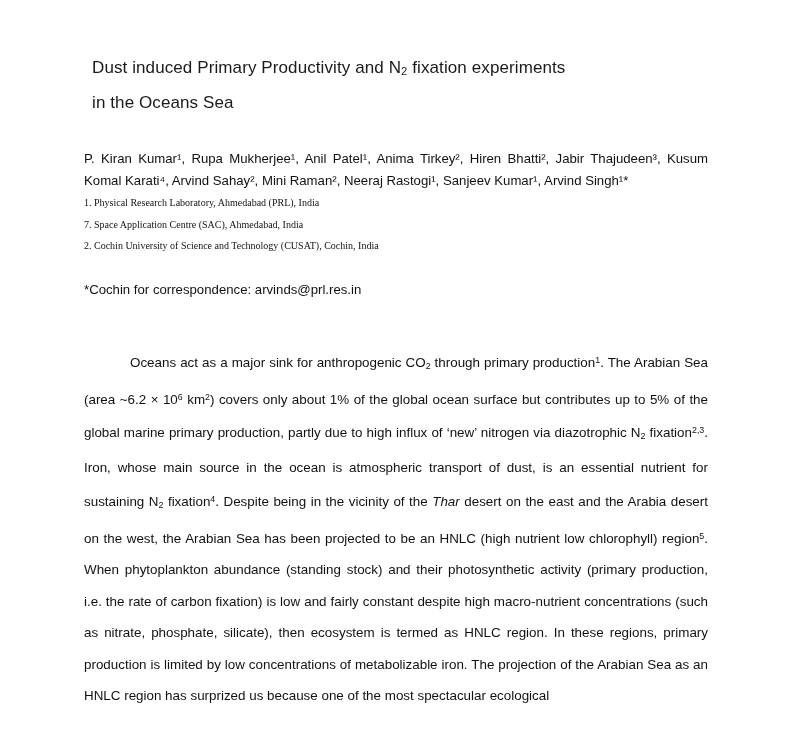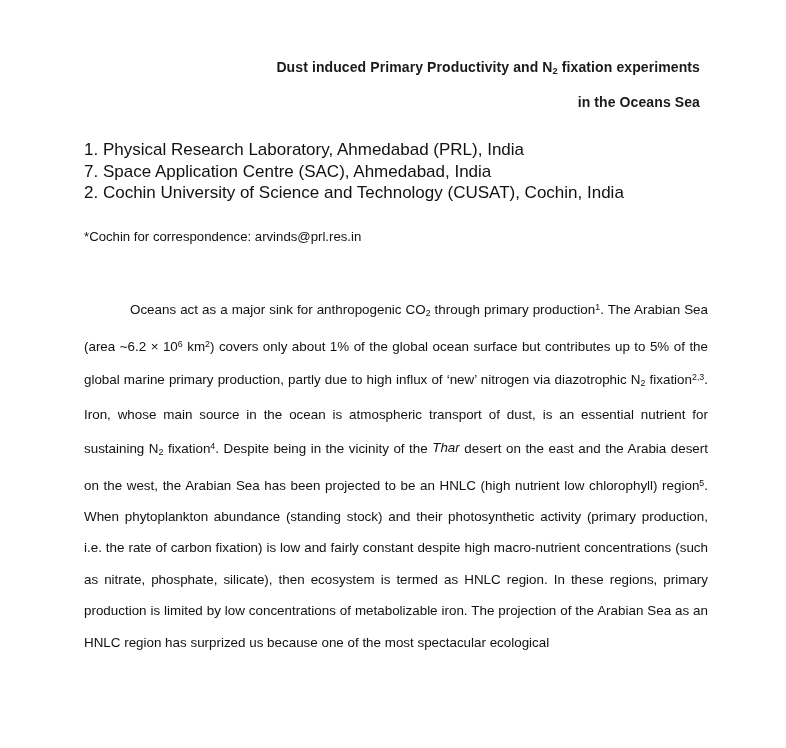--- a/index.html
+++ b/index.html
@@ -15,43 +15,43 @@
     overflow: hidden;
   }
   .page {
     position: relative;
     width: 786px;
     height: 748px;
     box-sizing: border-box;
     padding: 52px 78px 0 84px;
   }
   .title {
-    font-size: 14px;
+    font-size: 17px;
     line-height: 31px;
-    text-align: right;
-    font-weight: 700;
+    text-align: left;
+    font-weight: 400;
     color: #1a1a1a;
     margin: 0 8px 0 8px;
     letter-spacing: 0.1px;
   }
   .title .ln2 { display: block; }
   sub { font-size: 0.66em; vertical-align: -0.22em; }
   sup { font-size: 0.66em; vertical-align: 0.42em; }
   .authors {
     margin-top: 30px;
     font-size: 13.2px;
     line-height: 22px;
     text-align: justify;
     text-justify: inter-word;
     color: #111;
   }
   .affiliations {
-    margin-top: 21px;
-    font-size: 17px;
+    font-size: 10px;
     line-height: 21.5px;
+    font-family: Liberation Serif, serif;
   }
   .affil-line { white-space: nowrap; }
   .email {
     margin-top: 22px;
     font-size: 13.2px;
     line-height: 21px;
   }
   .abstract {
     margin-top: 45px;
     font-size: 13.4px;
@@ -65,20 +65,21 @@
 </head>
 <body>
 
 <div class="page">
 
   <h1 class="title">
     <span><span>Dust induced Primary Productivity and N</span><sub>2</sub><span> fixation experiments</span></span>
     <span class="ln2">in the Oceans Sea</span>
   </h1>
 
+  <div class="authors">P. Kiran Kumar¹, Rupa Mukherjee¹, Anil Patel¹, Anima Tirkey², Hiren Bhatti², Jabir Thajudeen³, Kusum Komal Karati⁴, Arvind Sahay², Mini Raman², Neeraj Rastogi¹, Sanjeev Kumar¹, Arvind Singh¹*</div>
 
   <div class="affiliations">
     <div class="affil-line">1. Physical Research Laboratory, Ahmedabad (PRL), India</div>
     <div class="affil-line">7. Space Application Centre (SAC), Ahmedabad, India</div>
     <div class="affil-line">2. Cochin University of Science and Technology (CUSAT), Cochin, India</div>
   </div>
 
   <div class="email">*Cochin for correspondence: arvinds@prl.res.in</div>
 
   <div class="abstract">

